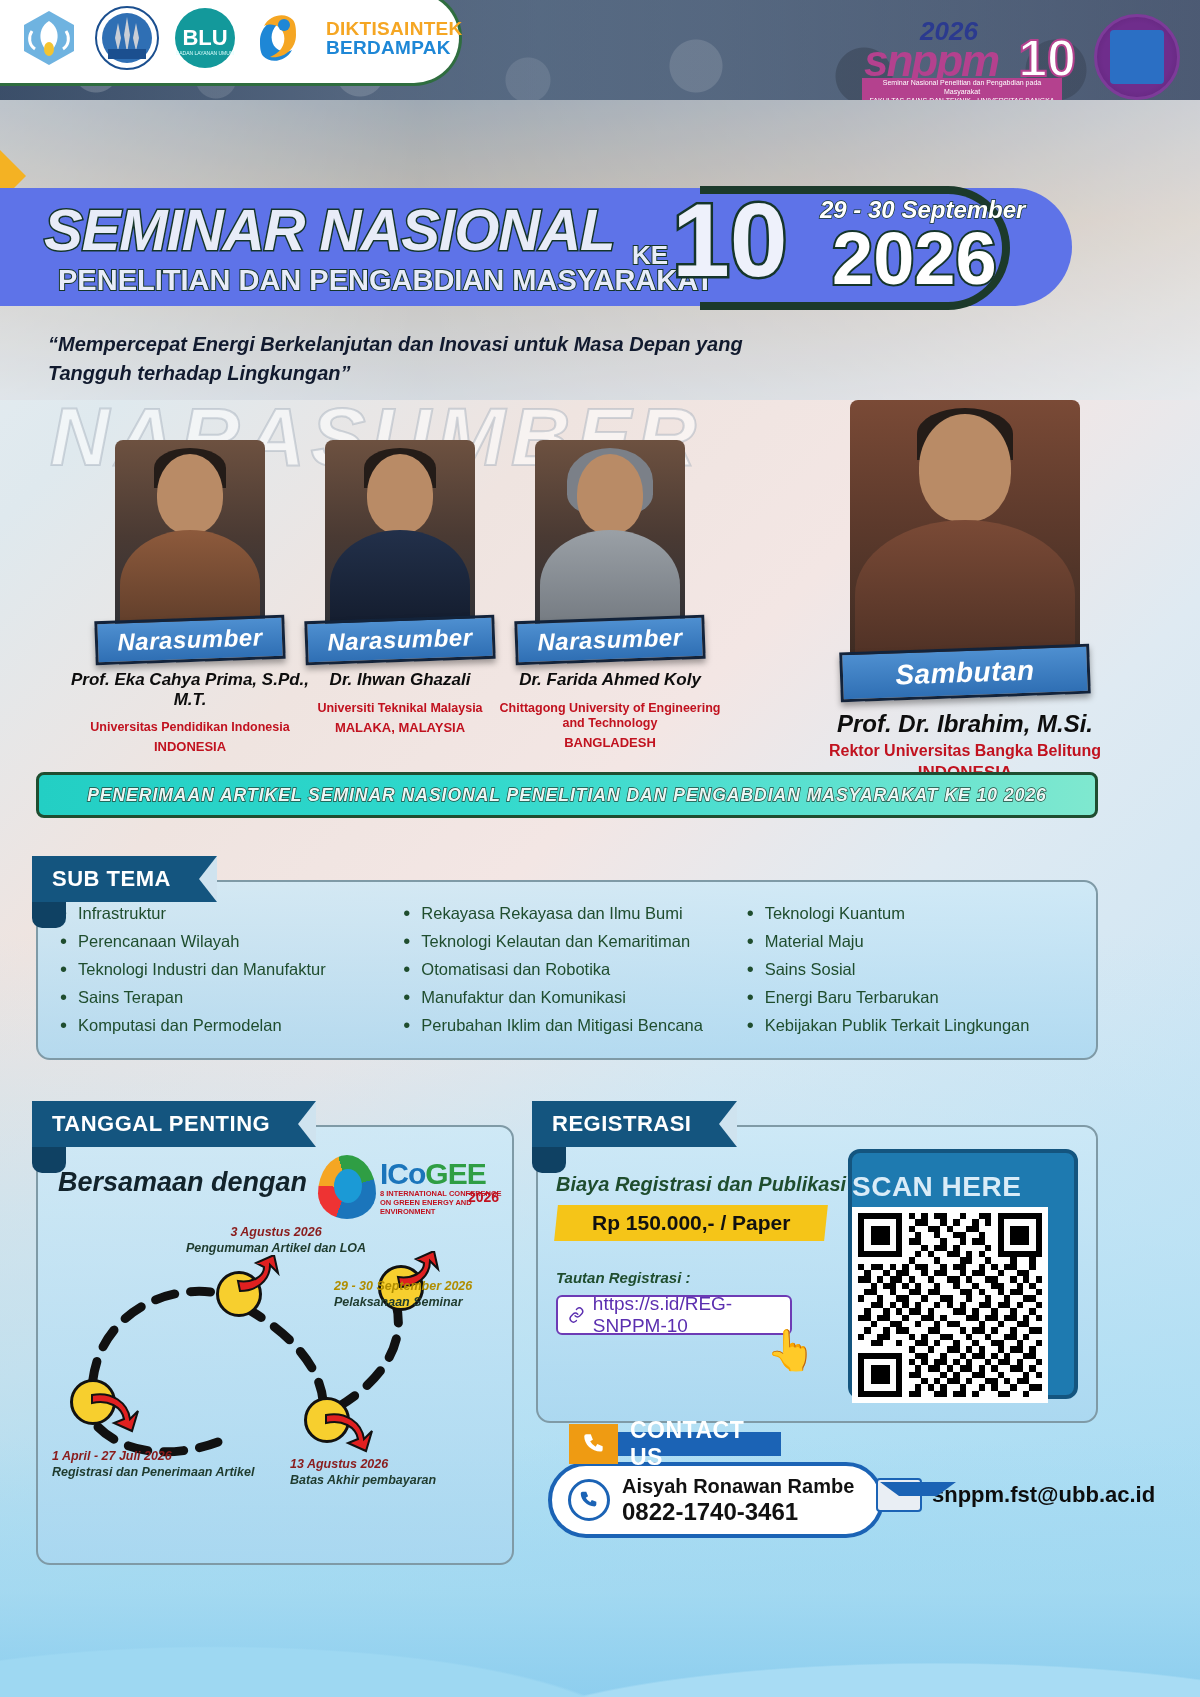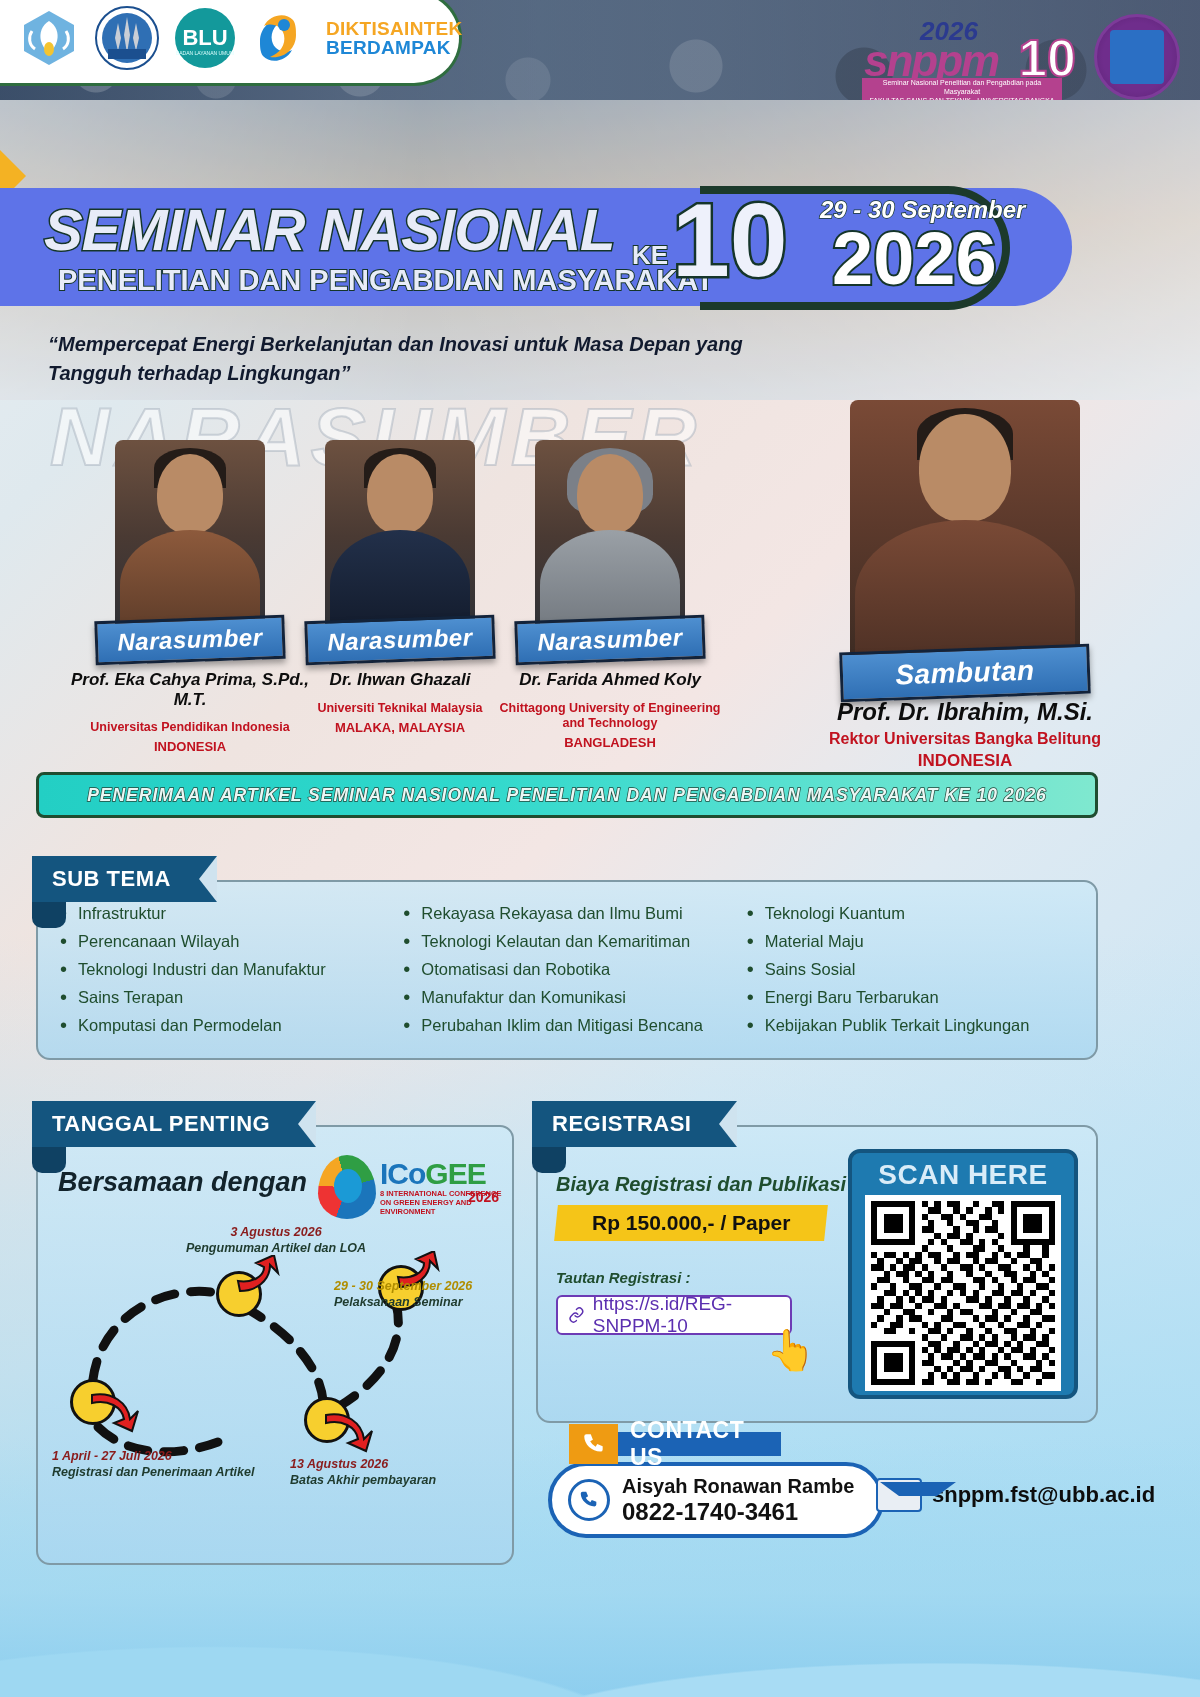--- a/index.html
+++ b/index.html
@@ -129,21 +129,21 @@
   }
   .ribbon span { font-size:24px; font-style:italic; font-weight:bold; color:#fff; letter-spacing:.5px; }
   .spk-name { margin-top:8px; font-size:17px; font-weight:bold; font-style:italic; color:#0d0d0d; line-height:1.15; }
   .spk-aff { margin-top:11px; font-size:12.5px; font-weight:bold; color:#c1121f; line-height:1.2; }
   .spk-country { margin-top:4px; font-size:13px; font-weight:bold; color:#c1121f; }
 
   .keynote { position:absolute; top:400px; right:70px; width:330px; text-align:center; z-index:6; }
   .keynote .portrait { width:230px; height:270px; background:linear-gradient(180deg,#7a4a36 0%,#5d3a2c 45%,#3a2a22 100%); }
   .keynote .ribbon { width:250px; height:50px; }
   .keynote .ribbon span { font-size:28px; }
-  .k-name { margin-top:0; font-size:24px; font-weight:bold; font-style:italic; color:#0d0d0d; }
+  .k-name { margin-top:12px; font-size:24px; font-weight:bold; font-style:italic; color:#0d0d0d; }
   .k-role { margin-top:4px; font-size:16px; font-weight:bold; color:#c1121f; }
   .k-country { margin-top:3px; font-size:17px; font-weight:bold; color:#c1121f; }
 
   
   .teal-bar {
     position:absolute; top:772px; left:36px; width:1062px; height:46px;
     background:linear-gradient(90deg,#23cfc4,#2fd8cc 40%,#56e0d0 70%,#7fe8cf);
     border:3px solid #1f4d30; border-radius:8px; z-index:6;
     display:flex; align-items:center; justify-content:center;
   }
@@ -208,21 +208,21 @@
     position:absolute; top:168px; left:18px; width:236px; height:40px;
     background:#ffffff; border:2px solid #6d3bb5; border-radius:6px;
     display:flex; align-items:center; gap:8px; padding-left:10px;
   }
   .link-box .url { font-size:19px; color:#5b2fb0; font-weight:500; }
   .cursor-hand { position:absolute; top:200px; left:228px; font-size:40px; }
 
   .scan-card {
     position:absolute; top:22px; right:18px; width:230px; height:250px;
     background:#1e7ab0; border:4px solid #14557f; border-radius:12px;
-    display:flex; flex-direction:column; align-items:center; padding-top:6px;
+    display:flex; flex-direction:column; padding-top:18px;
   }
   .scan-title { font-size:28px; font-weight:bold; color:#d9ecf8; letter-spacing:.5px; }
   .qr { width:196px; height:196px; background:#fff; margin-top:4px; padding:6px; }
   .qr svg { display:block; }
 
   
   .contact-tab {
     position:absolute; top:1432px; left:569px; width:212px; height:24px;
     background:#1b63b5; display:flex; align-items:center; z-index:8;
   }

